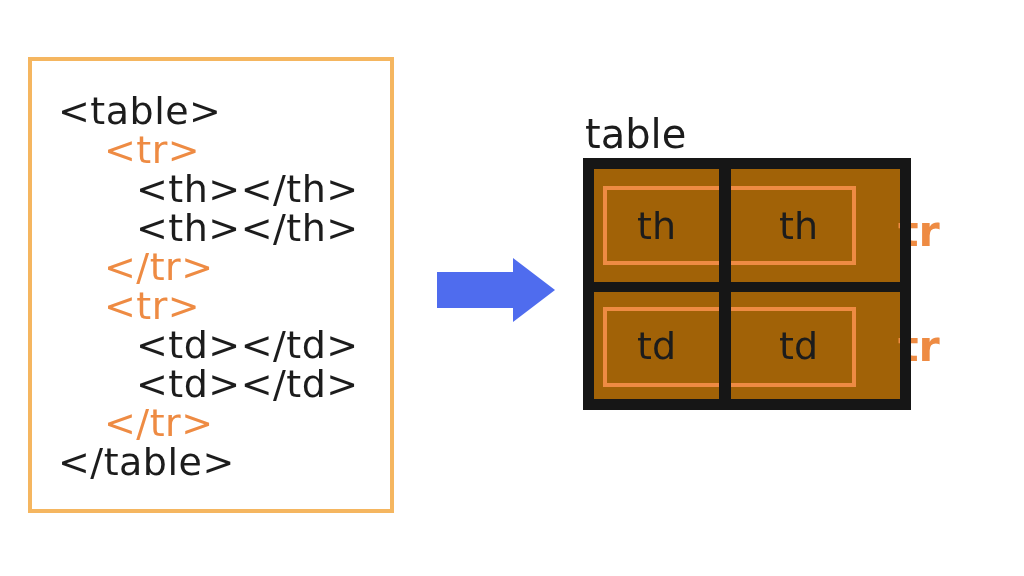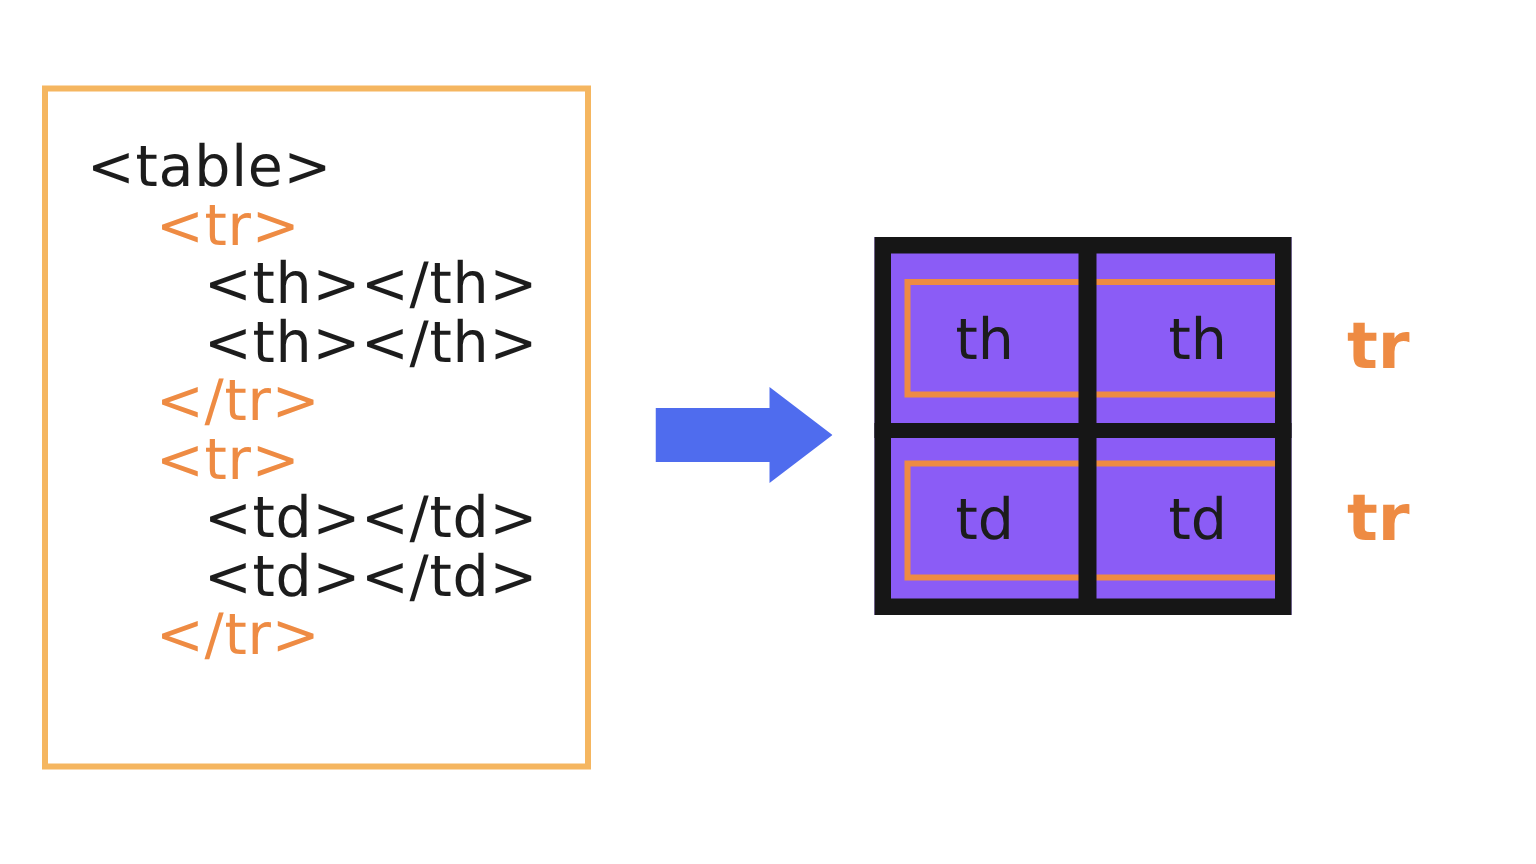--- a/index.html
+++ b/index.html
@@ -63,23 +63,23 @@
     left: 585px;
     top: 110px;
     font-size: 40px;
     line-height: 48px;
     color: var(--ink);
   }
   .table-vis {
     position: absolute;
     left: 583px;
     top: 158px;
-    width: 278px;
+    width: 328px;
     height: 252px;
-    background: #8b5cf6;
+    background: #a16207;
   }
   .row-outline {
     position: absolute;
     border: 4px solid var(--orange);
     z-index: 1;
   }
   .row-outline.r1 { left: 20px; top: 28px;  width: 253px; height: 79px; }
   .row-outline.r2 { left: 20px; top: 149px; width: 253px; height: 80px; }
   .t-border {
     position: absolute;
@@ -132,26 +132,28 @@
   <div class="code-box">
     <div class="code-line ind0 c-black">&lt;table&gt;</div>
     <div class="code-line ind1 c-orange">&lt;tr&gt;</div>
     <div class="code-line ind2 c-black">&lt;th&gt;&lt;/th&gt;</div>
     <div class="code-line ind2 c-black">&lt;th&gt;&lt;/th&gt;</div>
     <div class="code-line ind1 c-orange">&lt;/tr&gt;</div>
     <div class="code-line ind1 c-orange">&lt;tr&gt;</div>
     <div class="code-line ind2 c-black">&lt;td&gt;&lt;/td&gt;</div>
     <div class="code-line ind2 c-black">&lt;td&gt;&lt;/td&gt;</div>
     <div class="code-line ind1 c-orange">&lt;/tr&gt;</div>
+    <div class="code-line ind0 c-black">&lt;/table&gt;</div>
   </div>
 
   <svg class="arrow" viewBox="0 0 118 64" aria-hidden="true">
     <polygon points="0,14 76,14 76,0 118,32 76,64 76,50 0,50"></polygon>
   </svg>
 
+  <div class="diagram-title">table</div>
 
   <div class="table-vis">
     <div class="row-outline r1"></div>
     <div class="row-outline r2"></div>
     <div class="t-border"></div>
     <div class="v-div"></div>
     <div class="h-div"></div>
     <div class="cell c1">th</div>
     <div class="cell c2">th</div>
     <div class="cell c3">td</div>

